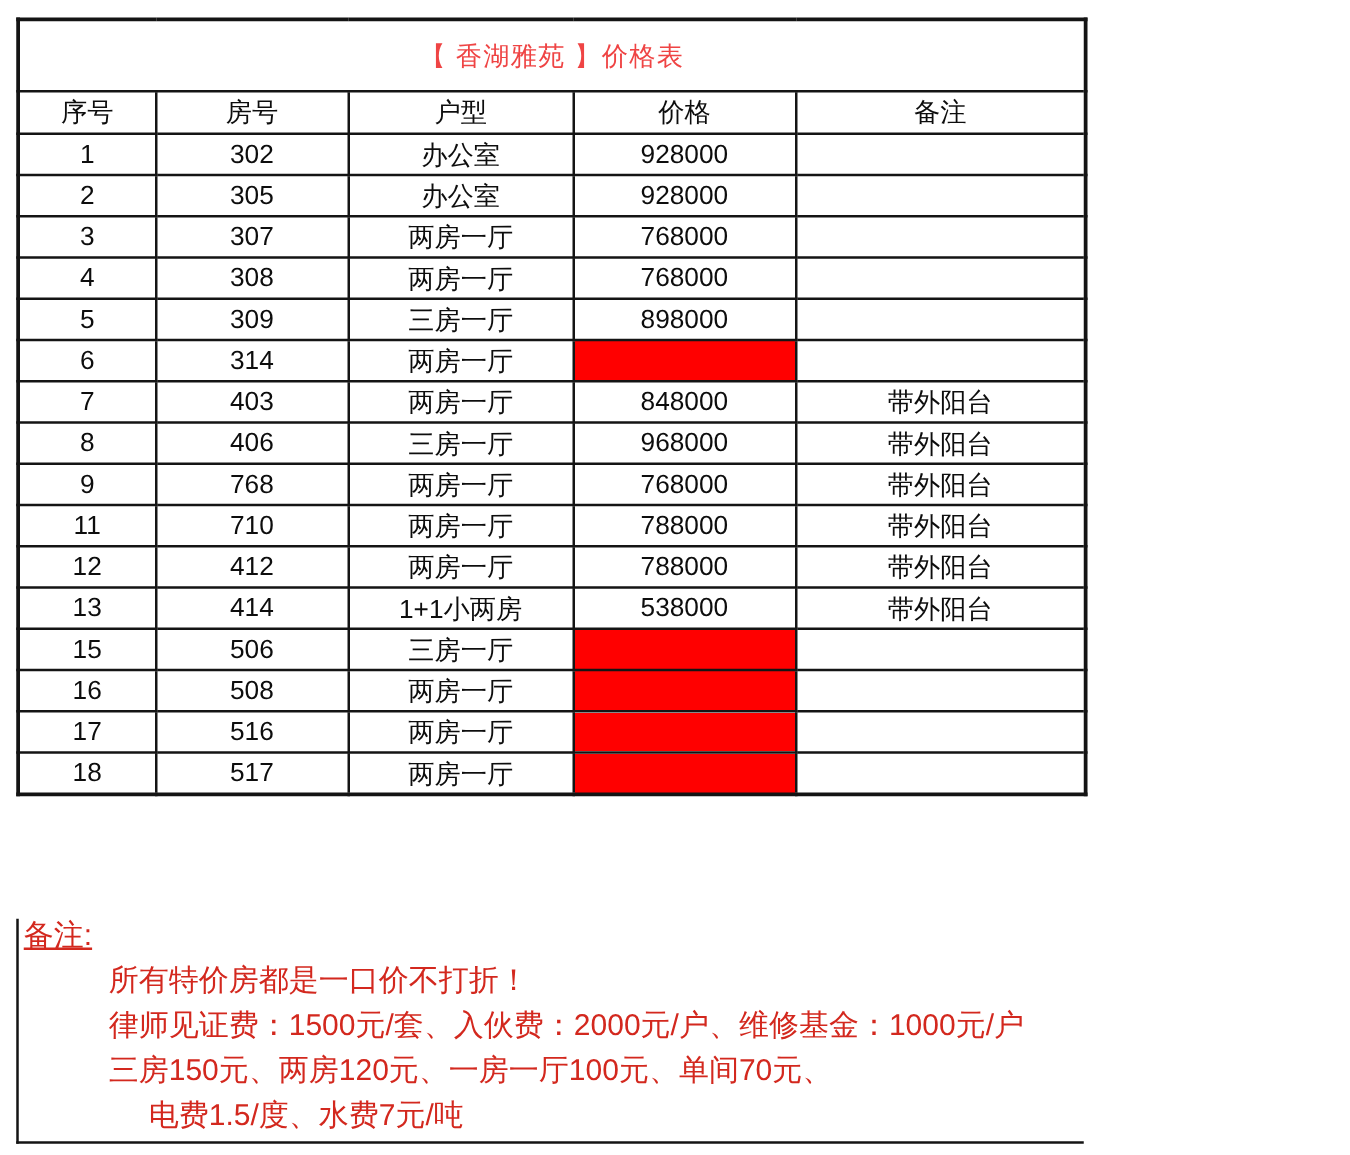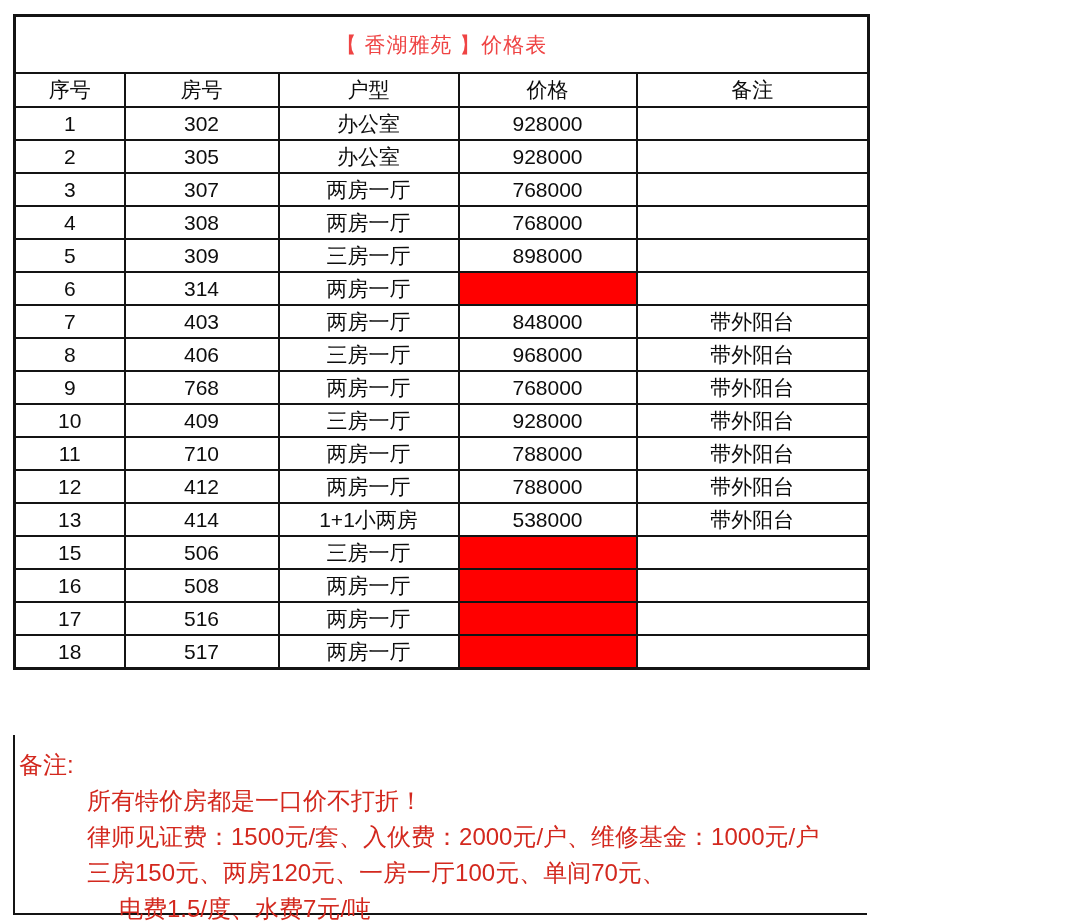--- a/index.html
+++ b/index.html
@@ -61,21 +61,21 @@
     width: 854px;
     height: 180px;
     box-sizing: border-box;
     border-left: 2px solid #141414;
     border-bottom: 2px solid #141414;
     color: #d3281e;
     font-size: 24px;
     font-weight: 500;
     line-height: 28px;
   }
-  .notes-label { margin: 16px 0 0 4px; }
+  .notes-label { margin: 0 0 0 4px; text-decoration: underline; }
   .notes-line { margin: 8px 0 0 72px; }
   .notes-line.extra-indent { margin-left: 104px; }
 </style>
 </head>
 <body>
 
 <div class="page">
 
   <table class="price-table">
     <colgroup>
@@ -155,27 +155,20 @@
         <td>带外阳台</td>
       </tr>
       <tr>
         <td>9</td>
         <td>768</td>
         <td>两房一厅</td>
         <td class="cell-price">768000</td>
         <td>带外阳台</td>
       </tr>
       <tr>
-        <td>10</td>
-        <td>409</td>
-        <td>三房一厅</td>
-        <td class="cell-price">928000</td>
-        <td>带外阳台</td>
-      </tr>
-      <tr>
         <td>11</td>
         <td>710</td>
         <td>两房一厅</td>
         <td class="cell-price">788000</td>
         <td>带外阳台</td>
       </tr>
       <tr>
         <td>12</td>
         <td>412</td>
         <td>两房一厅</td>

